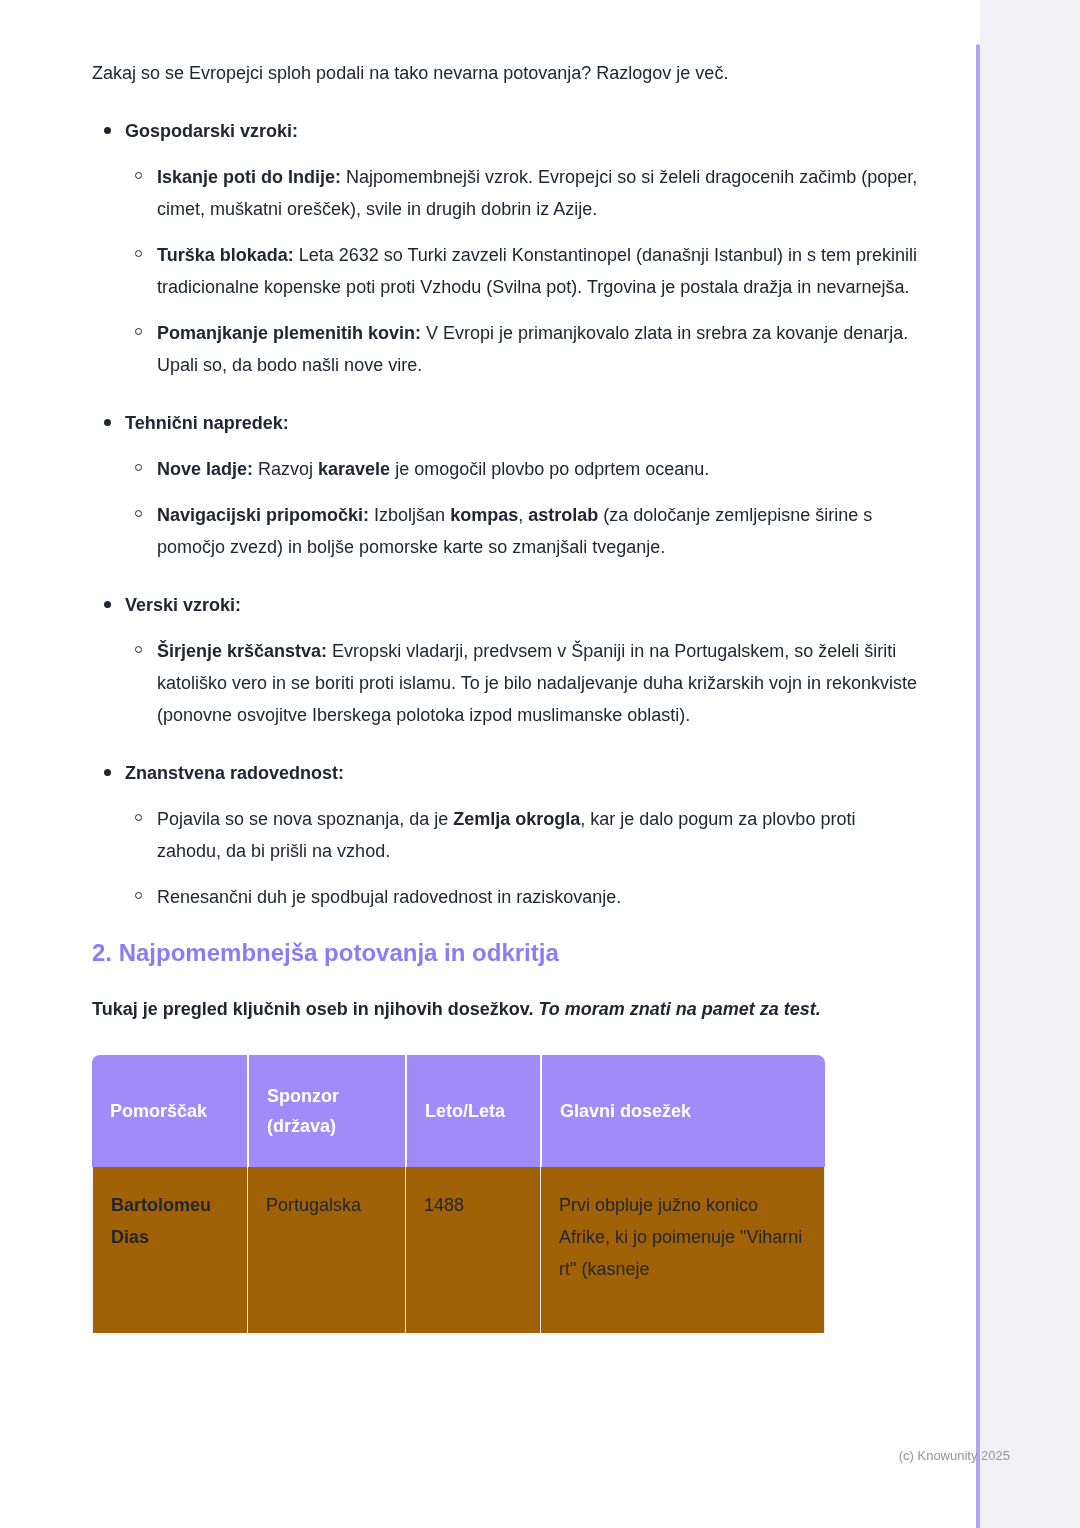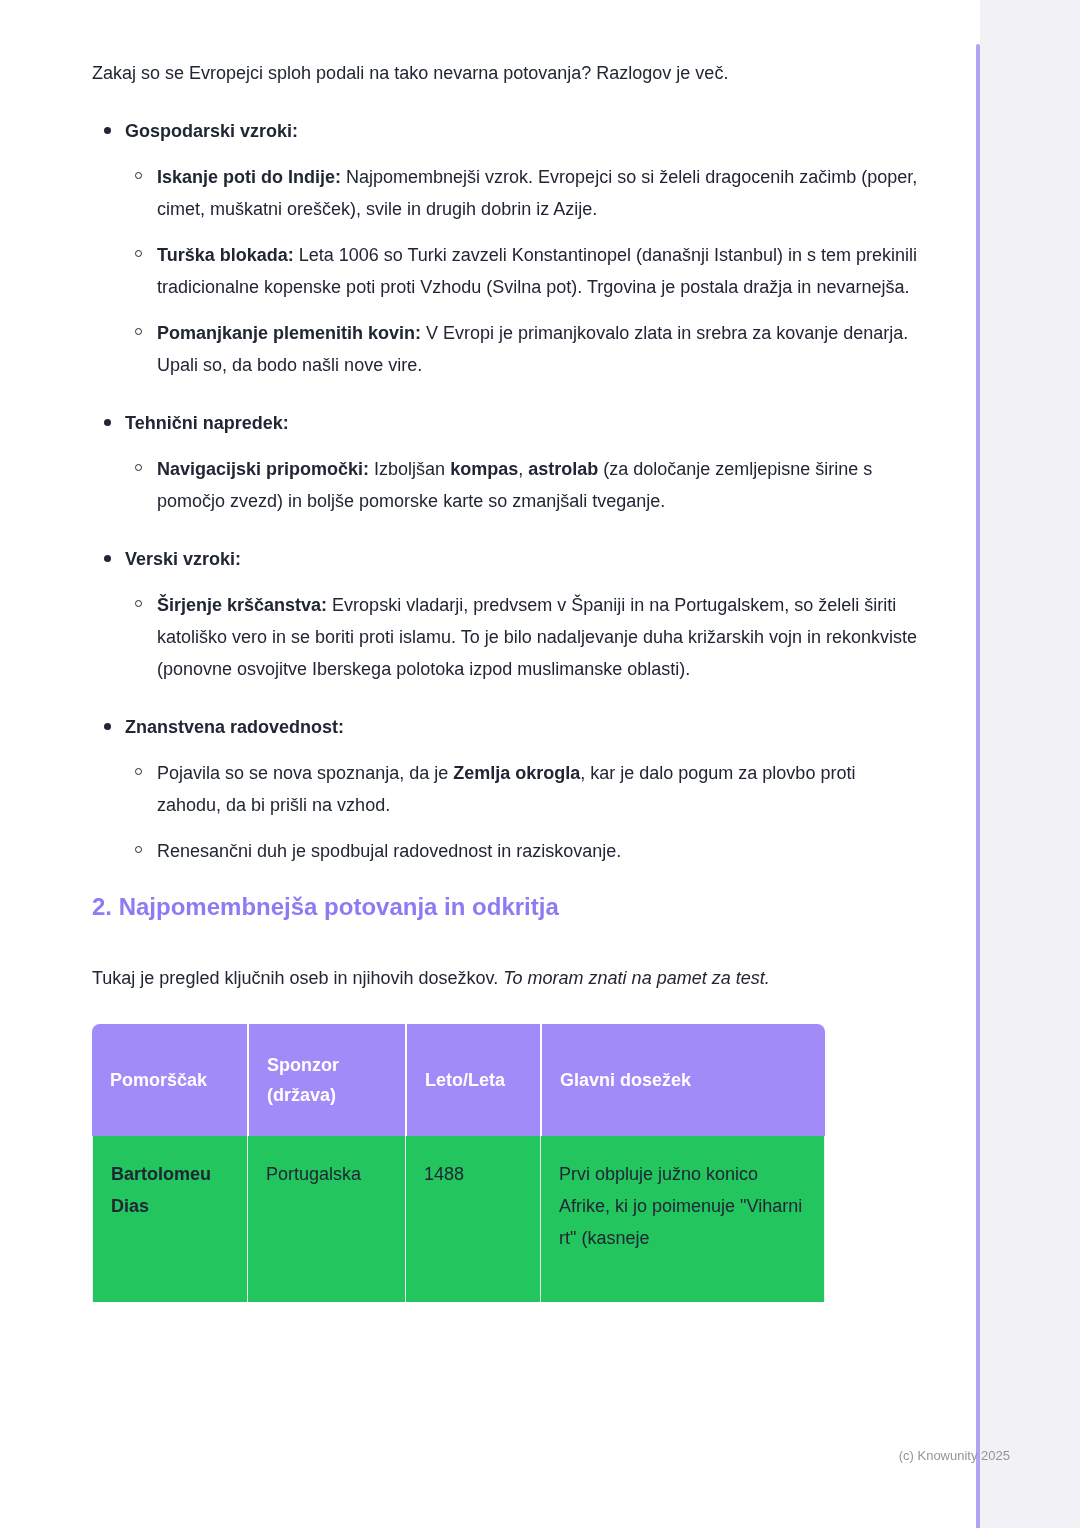--- a/index.html
+++ b/index.html
@@ -28,32 +28,32 @@
   .i{font-style:italic;}
   .l1{position:relative;padding-left:33px;margin-top:26px;}
   .l1 > .dot{position:absolute;left:12px;top:12px;width:7px;height:7px;border-radius:50%;background:var(--text-color);}
   .l1-title{font-weight:700;margin-bottom:4px;}
   .l2{position:relative;padding-left:32px;margin-top:14px;}
   .l2 > .ring{position:absolute;left:10px;top:11px;width:7px;height:7px;border-radius:50%;border:1.5px solid var(--text-color);background:transparent;}
   h2.section-heading{
     margin:24px 0 0;font-size:24px;line-height:32px;font-weight:700;
     color:var(--accent-purple);font-family:"Liberation Sans",sans-serif;
   }
-  .section-lead{margin-top:39px;text-align:justify;}
+  .section-lead{margin-top:24px;text-align:justify;font-weight:bold;}
   table.explorers{margin-top:30px;width:733px;border-collapse:separate;border-spacing:0;table-layout:fixed;}
   table.explorers th{
     background:var(--table-header-bg);color:var(--table-header-text);
     font-weight:700;text-align:left;vertical-align:middle;
     padding:26px 18px;line-height:30px;font-size:18px;
   }
   table.explorers th + th{border-left:2px solid #ffffff;}
   table.explorers th:first-child{border-top-left-radius:8px;}
   table.explorers th:last-child{border-top-right-radius:8px;}
   table.explorers td{
-    background:#22c55e;vertical-align:top;
+    background:#a16207;vertical-align:top;
     padding:22px 18px 48px;line-height:32px;
   }
   table.explorers td + td{border-left:1px solid var(--table-border);}
   table.explorers td:first-child{border-left:1px solid var(--table-border);}
   table.explorers td:last-child{border-right:1px solid var(--table-border);}
   td.cell-name{font-weight:700;}
   .watermark{
     position:absolute;right:70px;bottom:64px;
     font-size:13px;line-height:16px;color:var(--watermark-color);z-index:5;margin-left:36px;
   }
@@ -76,33 +76,37 @@
         <span class="dot"></span>
         <p class="l1-title">Gospodarski vzroki:</p>
 
         <div class="l2">
           <span class="ring"></span>
           <p><span class="b">Iskanje poti do Indije:</span><span> Najpomembnejši vzrok. Evropejci so si želeli dragocenih začimb (poper, cimet, muškatni orešček), svile in drugih dobrin iz Azije.</span></p>
         </div>
 
         <div class="l2">
           <span class="ring"></span>
-          <p><span class="b">Turška blokada:</span><span> Leta 1006 so Turki zavzeli Konstantinopel (današnji Istanbul) in s tem prekinili tradicionalne kopenske poti proti Vzhodu (Svilna pot). Trgovina je postala dražja in nevarnejša.</span></p>
+          <p><span class="b">Turška blokada:</span><span> Leta 2632 so Turki zavzeli Konstantinopel (današnji Istanbul) in s tem prekinili tradicionalne kopenske poti proti Vzhodu (Svilna pot). Trgovina je postala dražja in nevarnejša.</span></p>
         </div>
 
         <div class="l2">
           <span class="ring"></span>
           <p><span class="b">Pomanjkanje plemenitih kovin:</span><span> V Evropi je primanjkovalo zlata in srebra za kovanje denarja. Upali so, da bodo našli nove vire.</span></p>
         </div>
       </div>
 
       <div class="l1">
         <span class="dot"></span>
         <p class="l1-title">Tehnični napredek:</p>
 
+        <div class="l2">
+          <span class="ring"></span>
+          <p><span class="b">Nove ladje:</span><span> Razvoj </span><span class="b">karavele</span><span> je omogočil plovbo po odprtem oceanu.</span></p>
+        </div>
 
         <div class="l2">
           <span class="ring"></span>
           <p><span class="b">Navigacijski pripomočki:</span><span> Izboljšan </span><span class="b">kompas</span><span>, </span><span class="b">astrolab</span><span> (za določanje zemljepisne širine s pomočjo zvezd) in boljše pomorske karte so zmanjšali tveganje.</span></p>
         </div>
       </div>
 
       <div class="l1">
         <span class="dot"></span>
         <p class="l1-title">Verski vzroki:</p>

